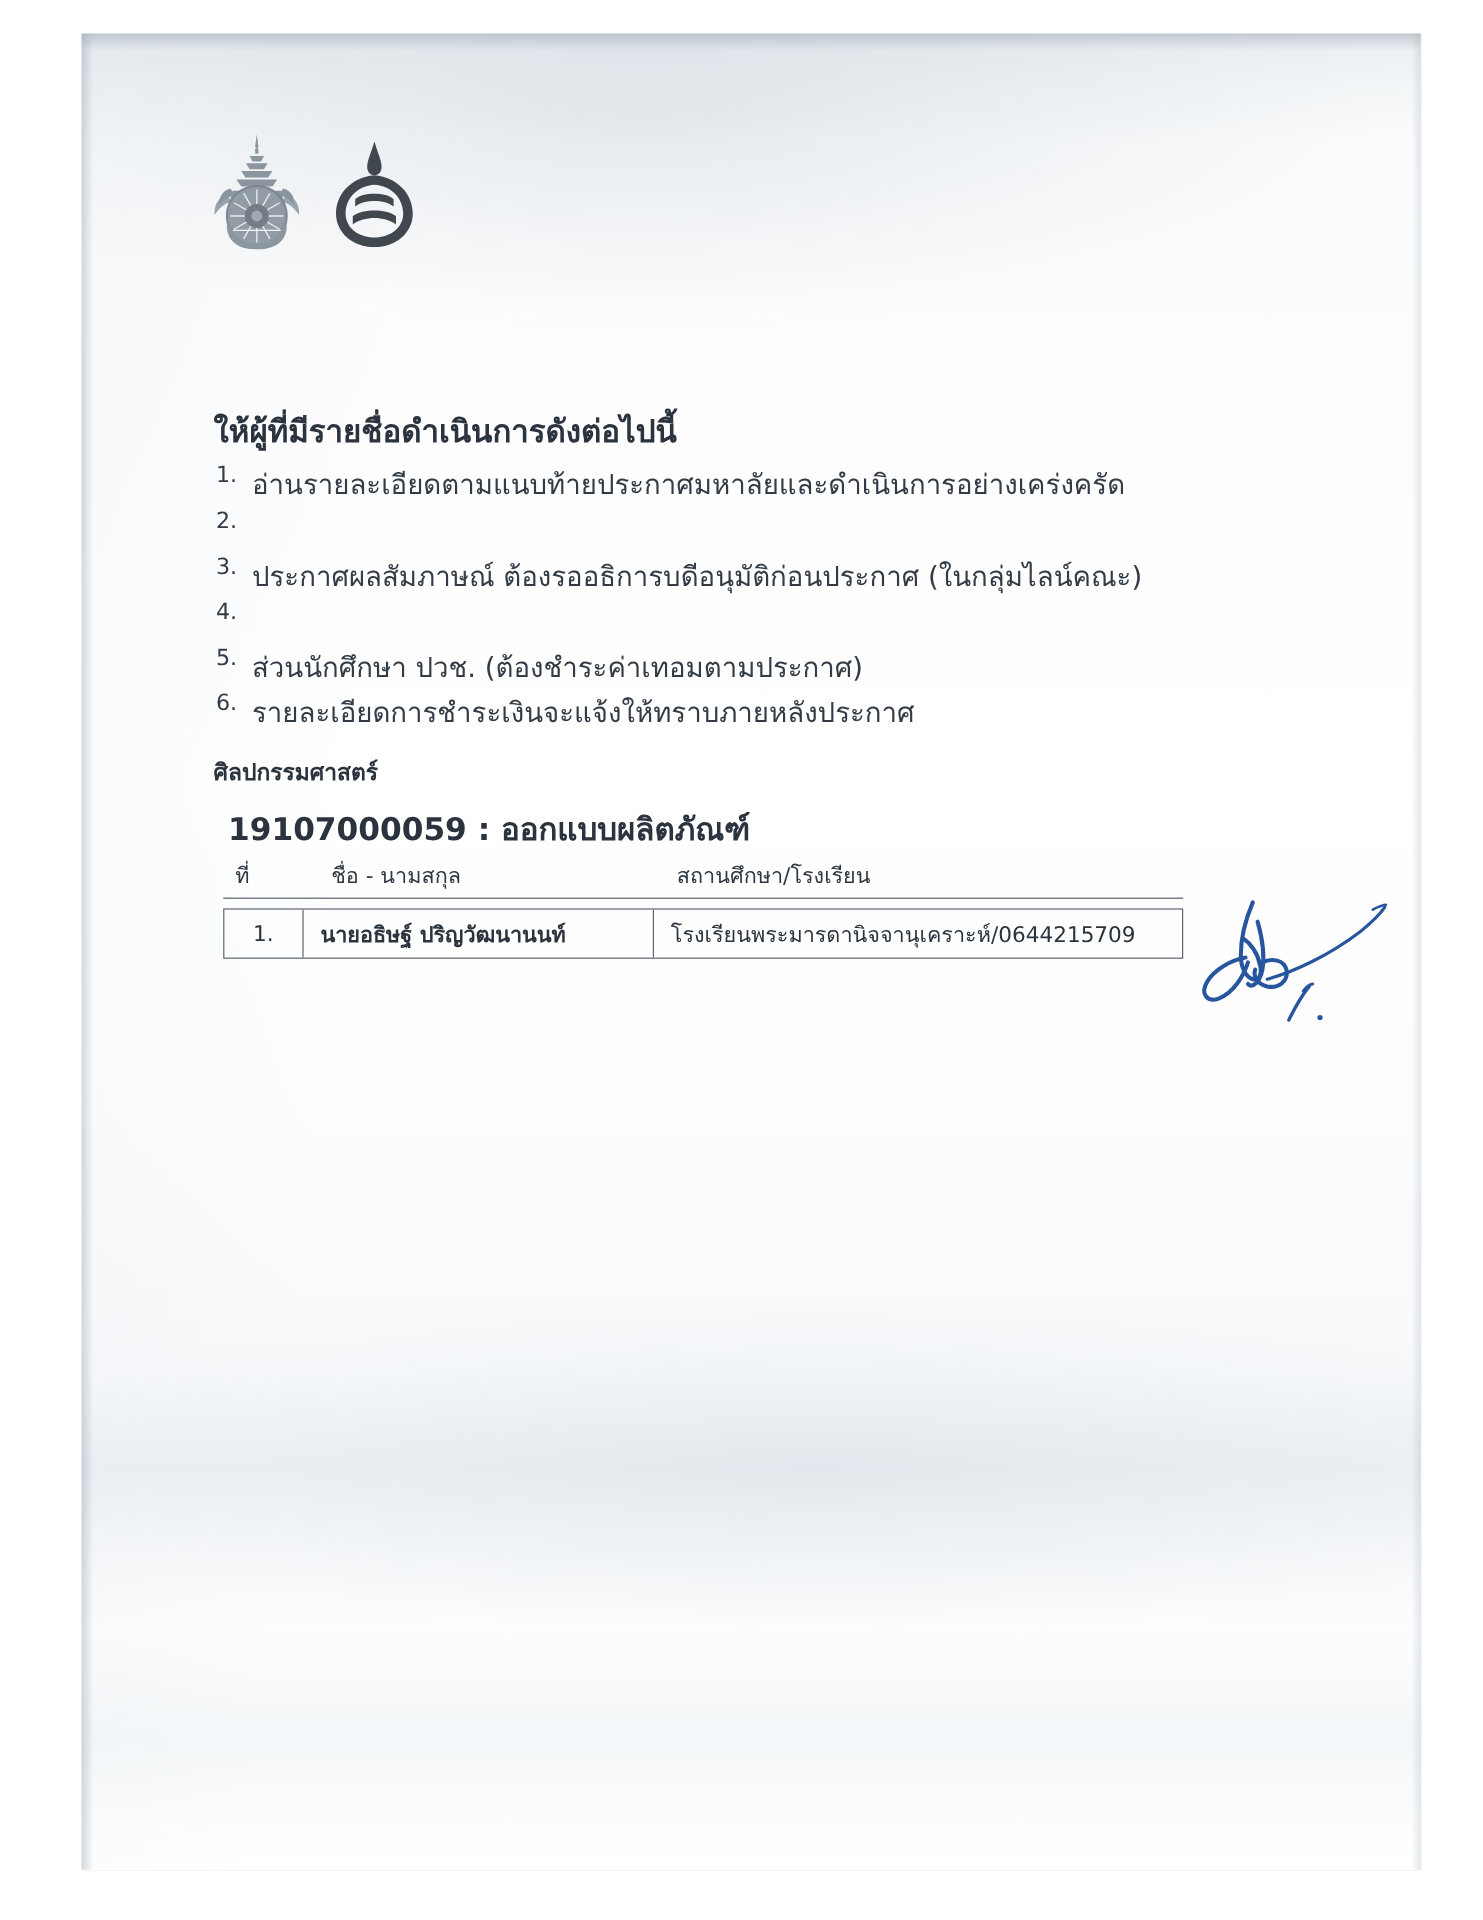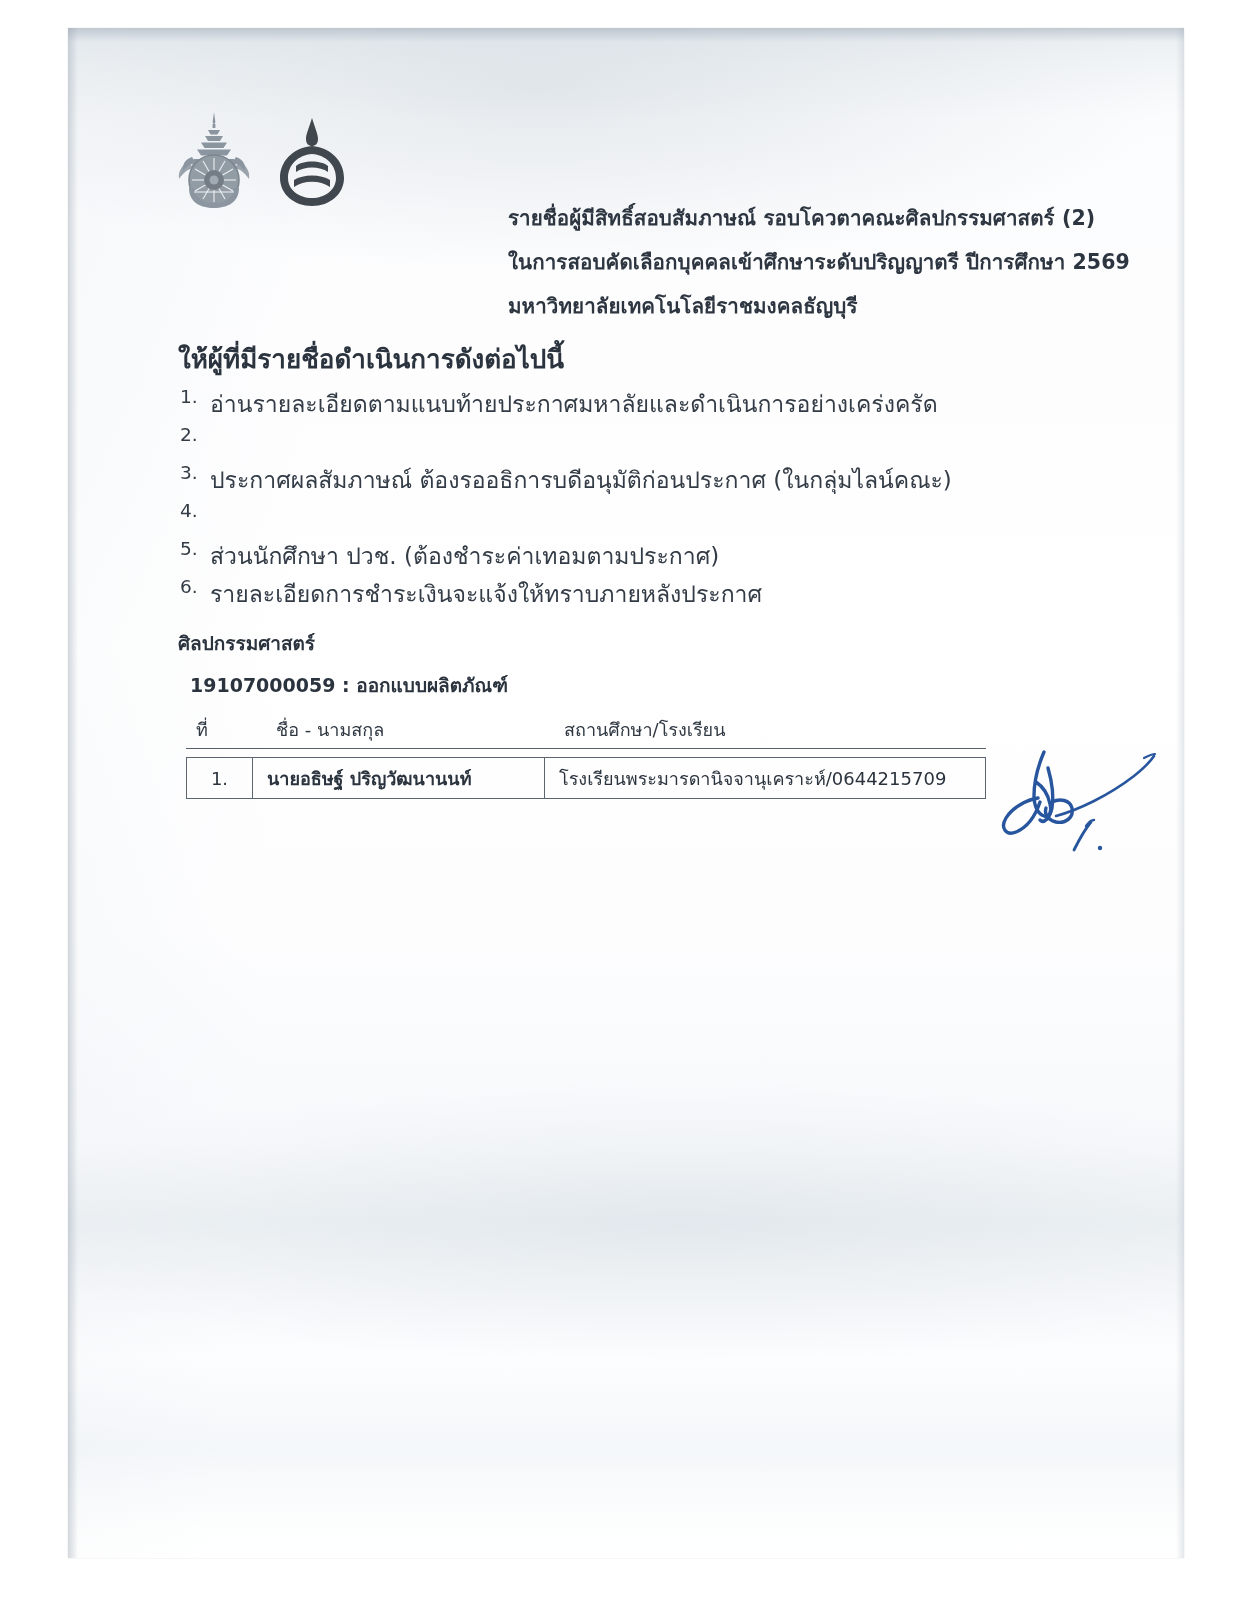--- a/index.html
+++ b/index.html
@@ -154,21 +154,21 @@
     font-weight: 700;
     color: #2b343e;
     white-space: nowrap;
   }
 
   
   .program-line {
     position: absolute;
     left: 122px;
     top: 642px;
-    font-size: 19px;
+    font-size: 26px;
     font-weight: 700;
     color: #2b343e;
     white-space: nowrap;
   }
 
   
   .list-table {
     position: absolute;
     left: 118px;
     top: 684px;
@@ -325,25 +325,20 @@
             <path d="M36 28 C16 30 4 44 4 60 C4 76 18 88 36 88 C54 88 68 76 68 60 C68 44 56 30 36 28 Z
                      M36 36 C50 37 60 47 60 60 C60 72 49 80 36 80 C23 80 12 72 12 60 C12 47 22 37 36 36 Z"></path>
 
             <path d="M20 48 C26 42 46 42 52 48 L52 54 C44 48 28 48 20 54 Z"></path>
             <path d="M18 62 C27 56 45 56 54 62 L54 69 C44 62 28 62 18 69 Z"></path>
           </g>
         </svg>
 
       </div>
 
-      <div class="title-block">
-        <div class="title-line">รายชื่อผู้มีสิทธิ์สอบสัมภาษณ์ รอบโควตาคณะศิลปกรรมศาสตร์ (2)</div>
-        <div class="title-line">ในการสอบคัดเลือกบุคคลเข้าศึกษาระดับปริญญาตรี ปีการศึกษา 2569</div>
-        <div class="title-line">มหาวิทยาลัยเทคโนโลยีราชมงคลธัญบุรี</div>
-      </div>
 
       <div class="instruct-heading">ให้ผู้ที่มีรายชื่อดำเนินการดังต่อไปนี้</div>
 
       <div class="steps">
 
         <div class="step">
           <span class="step-num">1.</span>
           <span class="step-text">อ่านรายละเอียดตามแนบท้ายประกาศมหาลัยและดำเนินการอย่างเคร่งครัด</span>
         </div>
 

